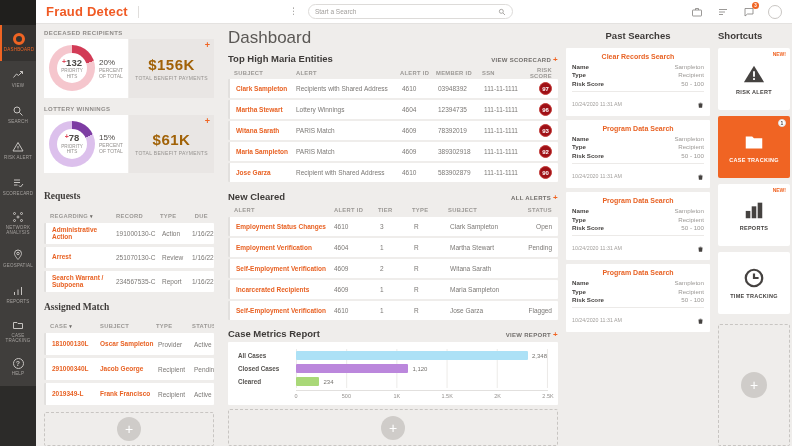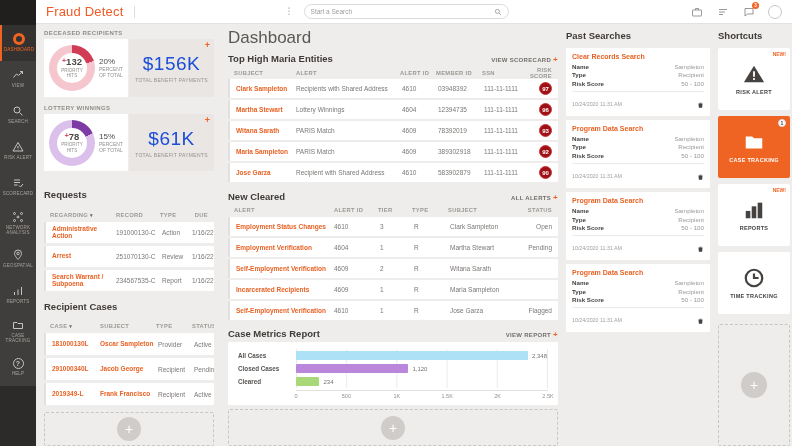--- a/index.html
+++ b/index.html
@@ -14,21 +14,21 @@
   .nav-item .nlabel { font-size:4.5px; letter-spacing:.2px; color:#a5a29f; text-align:center; line-height:1.15; max-width:34px; }
   .nav-item svg { width:12px; height:12px; stroke:#c6c3c0; fill:none; stroke-width:2; }
   .nav-item.active { background:#343230; border-left:2px solid #f06423; }
   .nav-item.active .nlabel { color:#f06423; }
   .nav-item.active .ring { width:12px; height:12px; border-radius:50%; border:3.5px solid #f06423; background:#343230; }
   .navbottom { position:absolute; bottom:0; left:0; width:36px; height:60px; background:#2c2b29; }
   .help-circle { width:11px; height:11px; border-radius:50%; border:1.5px solid #c6c3c0; font-size:7px; color:#c6c3c0; display:flex; align-items:center; justify-content:center; font-weight:bold; }
 
   
   .topbar { position:absolute; left:36px; top:0; width:756px; height:24px; background:#fff; border-bottom:1px solid #e4e2e0; display:flex; align-items:center; z-index:4; }
-  .logo { font-size:13px; font-weight:normal; color:#f05a24; margin-left:10px; letter-spacing:.2px; }
+  .logo { font-size:13px; font-weight:bold; color:#f05a24; margin-left:10px; letter-spacing:.2px; }
   .logo-div { width:1px; height:12px; background:#e0dedc; margin-left:10px; }
   .kebab { margin-left:150px; color:#8d8a87; font-size:9px; line-height:1; cursor:pointer; }
   .searchpill { margin-left:10px; width:205px; height:15px; border:1px solid #dddbd9; border-radius:8px; background:#fff; display:flex; align-items:center; padding:0 6px; }
   .searchpill input { border:0; outline:0; flex:1; font-size:6.5px; color:#6b6865; font-family:inherit; background:transparent; }
   .searchpill input::placeholder { color:#a09d9a; }
   .top-icons { margin-left:auto; display:flex; align-items:center; gap:12px; margin-right:10px; }
   .tico { position:relative; width:14px; height:14px; display:flex; align-items:center; justify-content:center; cursor:pointer; }
   .tico svg { width:12px; height:12px; stroke:#827f7c; fill:none; stroke-width:1.6; }
   .tbadge { position:absolute; top:-3px; right:-3px; background:#f06423; color:#fff; border-radius:50%; width:7px; height:7px; font-size:4.5px; display:flex; align-items:center; justify-content:center; font-weight:bold; }
   .avatar { width:14px; height:14px; border-radius:50%; border:1.5px solid #c9c6c3; }
@@ -54,24 +54,24 @@
   .donut { position:relative; width:46px; height:46px; border-radius:50%; flex:none; }
   .donut::before { content:""; position:absolute; inset:8px; border-radius:50%; background:#fff; }
   .donut-center { position:absolute; inset:0; display:flex; flex-direction:column; align-items:center; justify-content:center; text-align:center; z-index:1; }
   .donut-hits { font-size:9.5px; font-weight:bold; color:#4c4946; line-height:1; }
   .donut-hits .p { color:#e0485a; font-size:7px; vertical-align:2px; }
   .donut-cap { font-size:4.6px; color:#949空1; color:#94918e; line-height:1.2; margin-top:1px; white-space:pre-line; }
   .pct-box { text-align:left; }
   .pct { font-size:8px; font-weight:normal; color:#4c4946; }
   .pct-cap { font-size:5px; color:#94918e; line-height:1.25; white-space:pre-line; }
   .money-card { position:relative; background:#e9e6e4; flex:1; display:flex; flex-direction:column; align-items:center; justify-content:center; }
-  .money { font-size:19px; color:#1d4ed8; font-weight:400; letter-spacing:.5px; }
+  .money { font-size:15px; color:#a16207; font-weight:700; letter-spacing:.5px; }
   .money-cap { font-size:5px; color:#94918e; letter-spacing:.3px; margin-top:2px; }
   .card-plus { position:absolute; top:2px; right:4px; color:#f06423; font-size:9px; font-weight:bold; cursor:pointer; line-height:1; }
-  .mt { margin-top:10px; }
+  .mt { margin-top:10px;font-family:Liberation Serif, serif; }
   .req-head { margin:4px 0 2px; grid-template-columns:66px 44px 30px 1fr; height:10px; }
   .req-row { grid-template-columns:64px 46px 30px 1fr; min-height:21px; margin-bottom:3px; }
   .case-head { margin:4px 0 2px; grid-template-columns:50px 56px 36px 1fr; height:10px; }
   .case-row { grid-template-columns:48px 58px 36px 1fr; min-height:22px; margin-bottom:3px; }
   .dashed-box { border:1px dashed #c8c5c2; border-radius:2px; flex:1; margin-top:4px; display:flex; align-items:center; justify-content:center; min-height:34px; }
   .add-btn { width:24px; height:24px; border-radius:50%; background:#cfccc9; color:#fff; font-size:14px; display:flex; align-items:center; justify-content:center; cursor:pointer; flex:none; }
 
   
   .col-main { position:absolute; left:228px; top:28px; width:330px; height:418px; display:flex; flex-direction:column; overflow:hidden; }
   .page-title { font-size:17px; color:#5b5855; font-weight:400; margin-bottom:5px; }
@@ -87,21 +87,21 @@
       background-image:linear-gradient(to right,#eceae8 1px,transparent 1px); background-size:20% 100%;
       border-right:1px solid #eceae8; }
   .bar-fill { height:9px; border-radius:1px; }
   .bar-val { font-size:6px; color:#76736f; margin-left:4px; }
   .axis { display:flex; margin-top:2px; }
   .axis-spacer { width:58px; flex:none; }
   .axis-line { position:relative; flex:1; height:10px; border-top:1px solid #e2e0de; }
   .tick { position:absolute; top:2px; transform:translateX(-50%); font-size:5.5px; color:#94918e; }
 
   
-  .col-searches { position:absolute; left:566px; top:30px; width:144px; height:416px; display:flex; flex-direction:column; overflow:hidden; }
+  .col-searches { position:absolute; left:566px; top:30px; width:144px; height:416px; display:flex; flex-direction:column; overflow:hidden;text-align:center; }
   .col-searches > .h2 { margin-bottom:7px; }
   .search-card { background:#fff; border-radius:1px; padding:5px 6px 3px; margin-bottom:4px; cursor:pointer; }
   .sc-title { font-size:7px; font-weight:bold; color:#e86224; margin-bottom:3px; }
   .sc-field { display:flex; justify-content:space-between; font-size:6.2px; line-height:1.35; }
   .sc-field .fl { color:#454240; font-weight:bold; }
   .sc-field .fv { color:#9b9895; }
   .sc-foot { display:flex; justify-content:space-between; align-items:center; border-top:1px solid #eceae8; margin-top:3px; padding-top:3px; }
   .sc-time { font-size:5.3px; color:#a3a09d; }
   .trash svg { width:7px; height:8px; fill:#454240; }
 
@@ -293,21 +293,21 @@
       <span>Review</span>
       <span class="r">1/16/22</span>
     </div>
     <div class="trow req-row">
       <span class="cell-link">Search Warrant / Subpoena</span>
       <span>234567535-C</span>
       <span>Report</span>
       <span class="r">1/16/22</span>
     </div>
 
-    <div class="h2 mt" style="margin-top:7px">Recipient Cases</div>
+    <div class="h2 mt" style="margin-top:7px">Assigned Match</div>
     <div class="thead case-head">
       <span><span>CASE</span> <span class="caret">▾</span></span>
       <span>SUBJECT</span>
       <span>TYPE</span>
       <span class="r">STATUS</span>
     </div>
     <div class="trow case-row">
       <span class="cell-link">181000130L</span>
       <span class="cell-link">Oscar Sampleton</span>
       <span>Provider</span>

